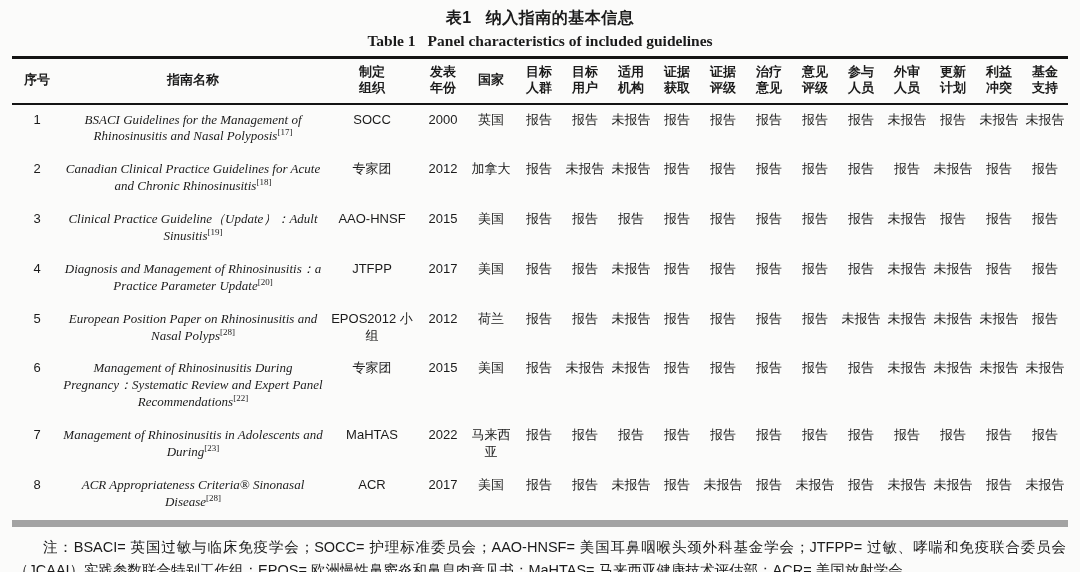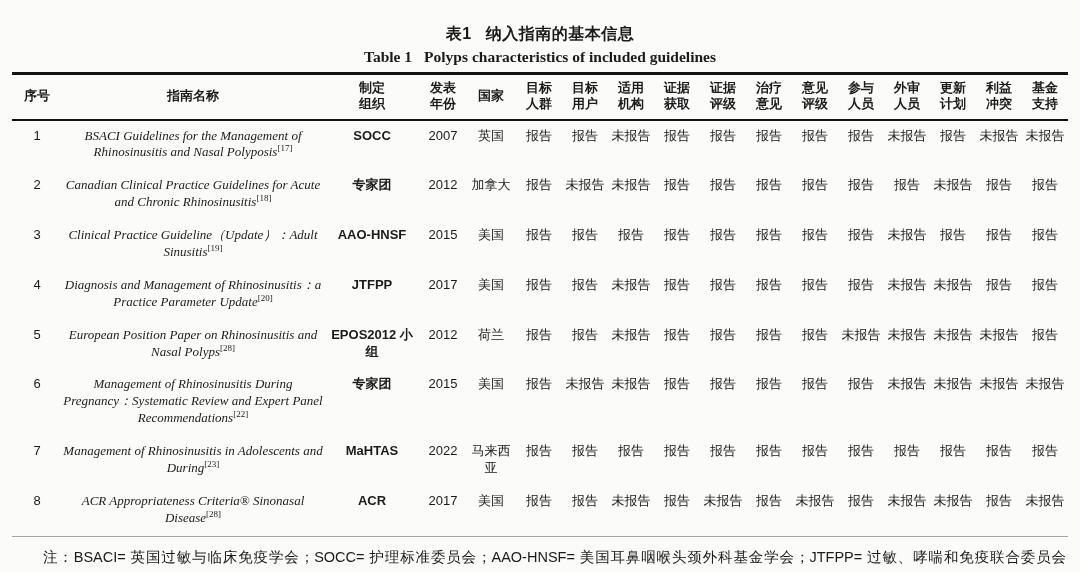--- a/index.html
+++ b/index.html
@@ -4,40 +4,40 @@
 <style>
   html, body {
     margin: 0; padding: 0;
     background: #f7f7f6;
     font-family: "Liberation Sans", sans-serif;
     color: #1b1b1b;
   }
   .page {
     width: 1080px; height: 572px;
     box-sizing: border-box;
-    padding: 24px 12px 0 12px;
+    padding: 8px 12px 0 12px;
     background: #fbfbfa;
     overflow: hidden;
   }
   .title-block { text-align: center; }
   .title-cn { font-size: 16px; font-weight: bold; letter-spacing: 0.5px; }
   .title-cn .tlabel { margin-right: 14px; }
   .title-en {
     font-family: "Liberation Serif", serif;
     font-size: 15.5px; font-weight: bold; margin-top: 3px;
   }
   .title-en .tlabel { margin-right: 12px; margin-top: 39px; }
 
   table.gtable {
     width: 1056px;
     border-collapse: collapse;
     table-layout: fixed;
     margin-top: 6px;
     border-top: 3px solid #141414;
-    border-bottom: 1px solid #a3a3a3;
+    border-bottom: 7px solid #a3a3a3;
   }
   table.gtable th {
     border-bottom: 2px solid #141414;
     font-size: 13px;
     font-weight: bold;
     vertical-align: middle;
     text-align: center;
     padding: 5px 0 6px 0;
     white-space: pre-line;
     line-height: 1.25;
@@ -57,40 +57,40 @@
     font-size: 13.5px;
     line-height: 1.45;
     padding-right: 10px;
     margin-left: 8px;
   }
   td.cell-name sup {
     font-size: 9px;
     font-style: normal;
     line-height: 0;
   }
-  td.cell-org { font-size: 12.5px; font-weight: bold; }
+  td.cell-org { font-size: 12.5px; }
   .note {
     font-size: 14.5px;
     line-height: 1.6;
     margin: 9px 2px 0 2px;
     text-indent: 2em;
     text-align: justify;
   }
 </style>
 </head>
 <body>
 
 <div class="page">
 
   <div class="title-block">
     <div class="title-cn">
       <span class="tlabel">表1</span><span>纳入指南的基本信息</span>
     </div>
     <div class="title-en">
-      <span class="tlabel">Table 1</span><span>Polyps characteristics of included guidelines</span>
+      <span class="tlabel">Table 1</span><span>Panel characteristics of included guidelines</span>
     </div>
   </div>
 
   <table class="gtable">
     <colgroup>
       <col style="width:50px">
       <col style="width:262px">
       <col style="width:96px">
       <col style="width:46px">
       <col style="width:50px">
@@ -129,21 +129,21 @@
 冲突</th>
           <th>基金
 支持</th>
         </tr>
     </thead>
     <tbody id="table-body">
         <tr>
           <td class="cell-no">1</td>
           <td class="cell-name"><span>BSACI Guidelines for the Management of Rhinosinusitis and Nasal Polyposis</span><sup>[17]</sup></td>
           <td class="cell-org">SOCC</td>
-          <td class="cell-year">2007</td>
+          <td class="cell-year">2000</td>
           <td class="cell-country">英国</td>
           <td class="cell-status">报告</td>
           <td class="cell-status">报告</td>
           <td class="cell-status">未报告</td>
           <td class="cell-status">报告</td>
           <td class="cell-status">报告</td>
           <td class="cell-status">报告</td>
           <td class="cell-status">报告</td>
           <td class="cell-status">报告</td>
           <td class="cell-status">未报告</td>

